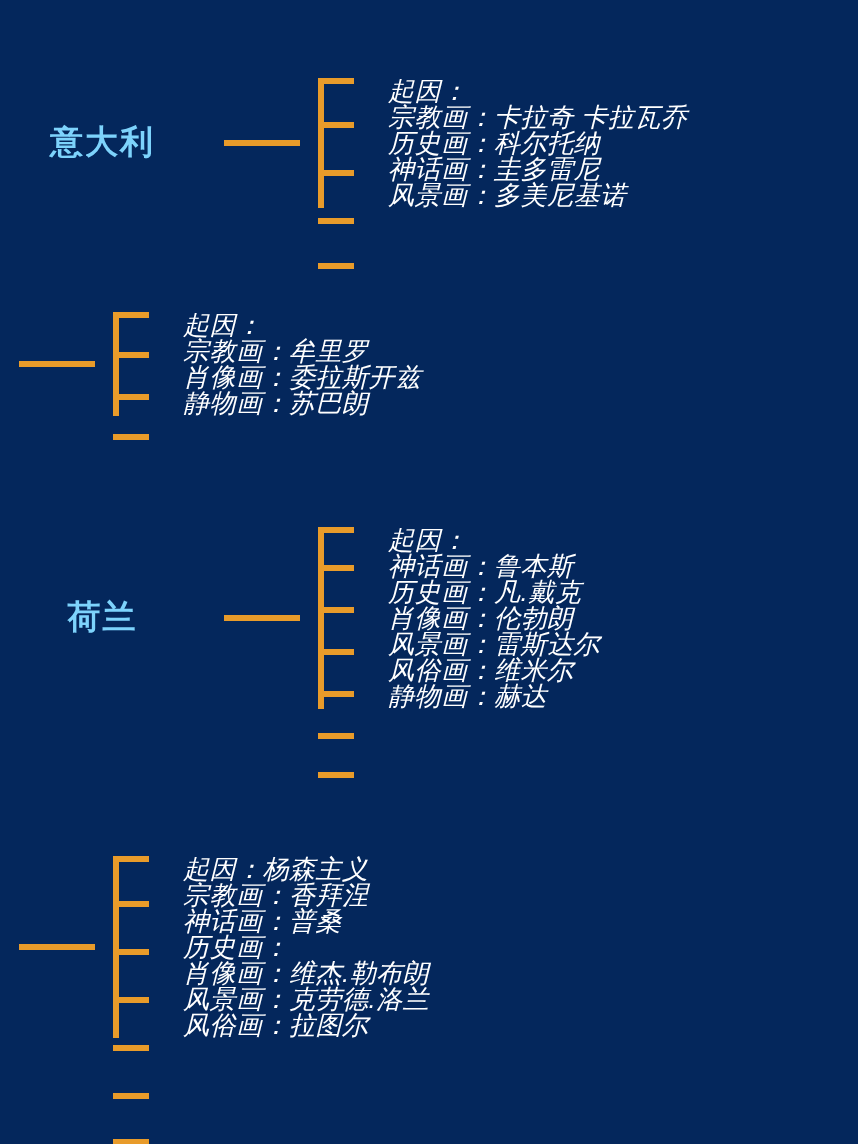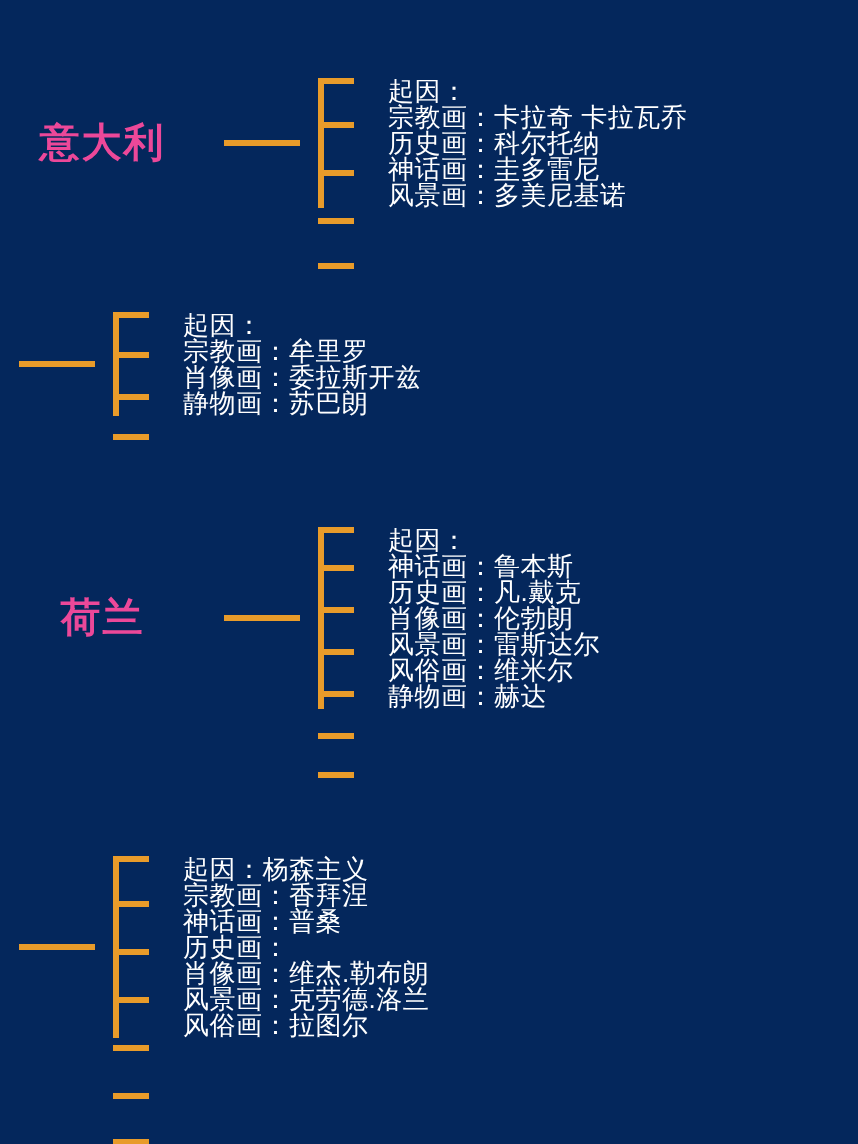--- a/index.html
+++ b/index.html
@@ -33,22 +33,22 @@
   
   .label-col {
     width: 205px;
     flex: 0 0 205px;
     display: flex;
     flex-direction: column;
     align-items: center;
     justify-content: center;
   }
   .country-name {
-    color: #ec4899;
-    font-size: 40px;
+    color: #7dd3fc;
+    font-size: 33px;
     font-weight: 700;
     line-height: 1.28;
     letter-spacing: 2px;
     white-space: nowrap;
     text-align: left;
   }
 
   
   .connector-col {
     width: 113px;
@@ -93,20 +93,21 @@
     transform: translateY(-3px);
   }
 
   .items {
     flex: 1 1 auto;
     display: flex;
     flex-direction: column;
     justify-content: space-between;
     padding-left: 22px;
     box-sizing: border-box;
+    font-style: italic;
   }
   .item {
     color: #ffffff;
     font-size: 26px;
     font-weight: 400;
     line-height: 1;
     white-space: nowrap;
     display: flex;
     align-items: center;
     letter-spacing: 0.5px;

